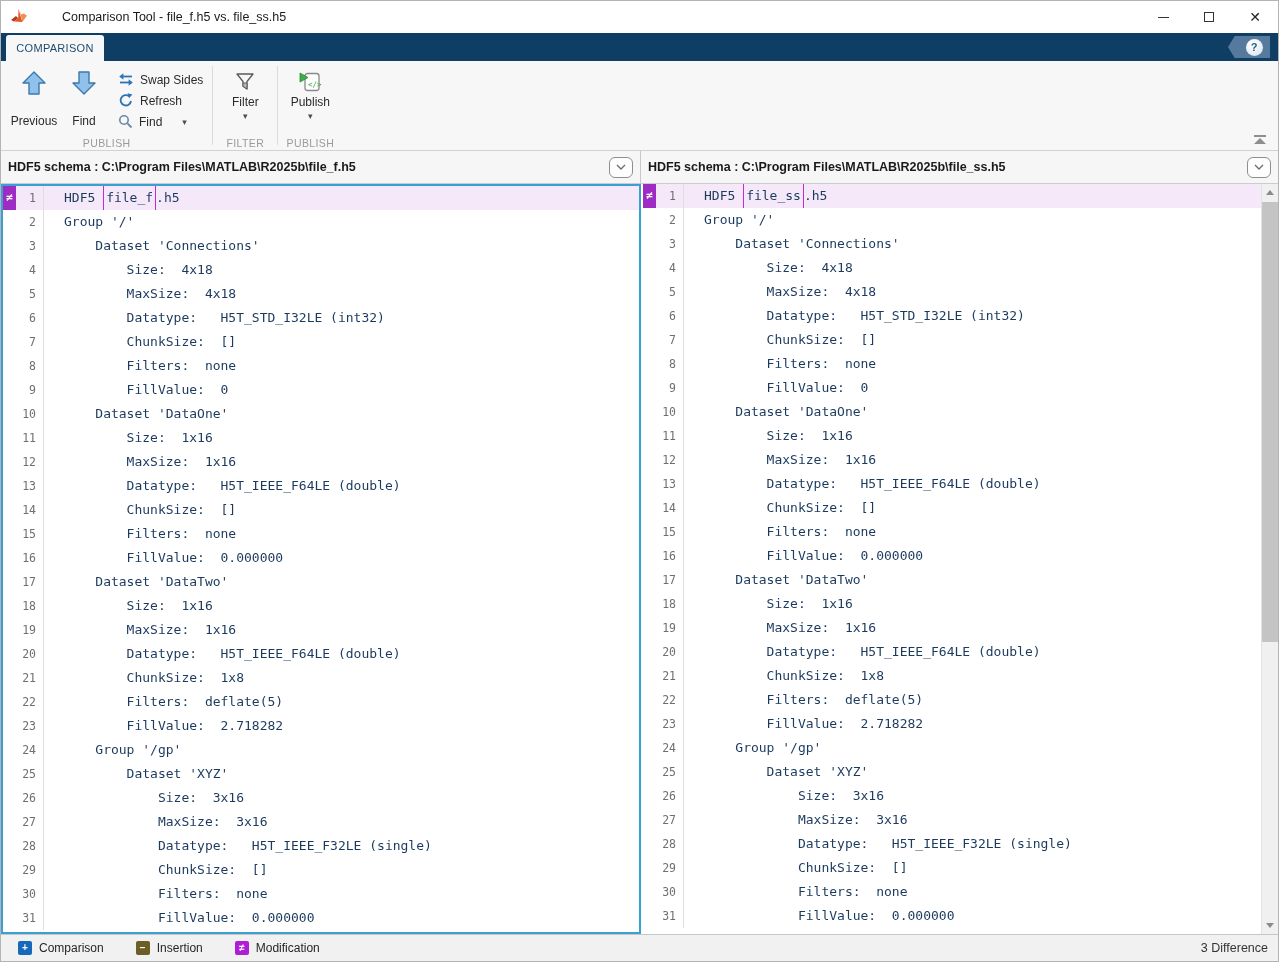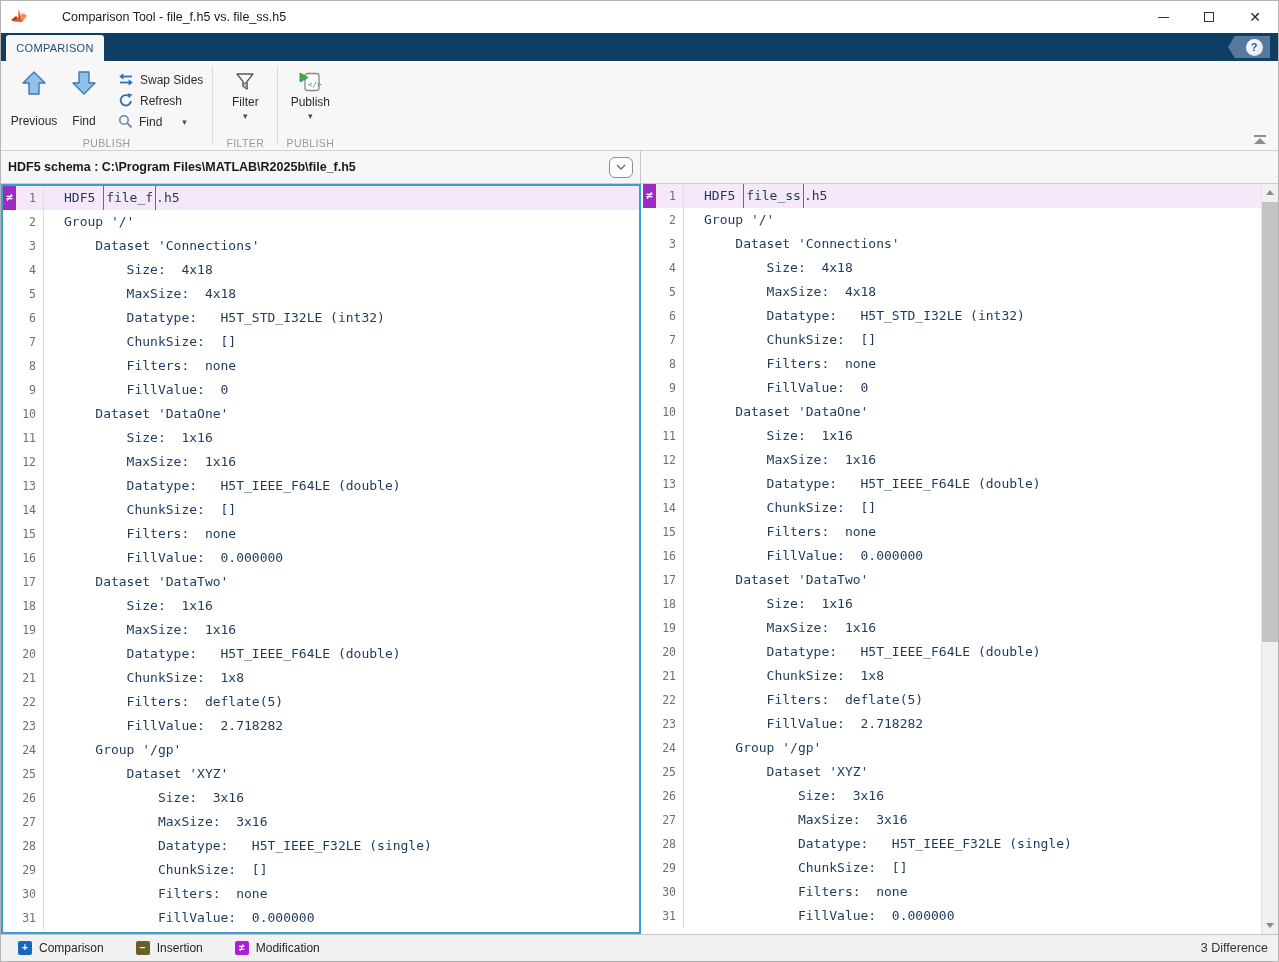--- a/index.html
+++ b/index.html
@@ -188,20 +188,28 @@
 
   <div class="pane-headers">
     <div class="pane-header left">
       <span>HDF5 schema : C:\Program Files\MATLAB\R2025b\file_f.h5</span>
       <div class="header-dd">
         <svg width="10" height="6" viewBox="0 0 10 6">
           <polyline points="1,1 5,5 9,1" fill="none" stroke="#6f6f6f" stroke-width="1.4"></polyline>
         </svg>
       </div>
     </div>
+    <div class="pane-header right">
+      <span>HDF5 schema : C:\Program Files\MATLAB\R2025b\file_ss.h5</span>
+      <div class="header-dd">
+        <svg width="10" height="6" viewBox="0 0 10 6">
+          <polyline points="1,1 5,5 9,1" fill="none" stroke="#6f6f6f" stroke-width="1.4"></polyline>
+        </svg>
+      </div>
+    </div>
   </div>
 
   <div class="content">
     <div class="pane-left">
       <div class="pane-body">
           <div class="row mod">
             <div class="cell-marker">≠</div>
             <div class="cell-num">1</div>
             <div class="cell-text">HDF5 <span class="token">file_f</span>.h5</div>
           </div>

